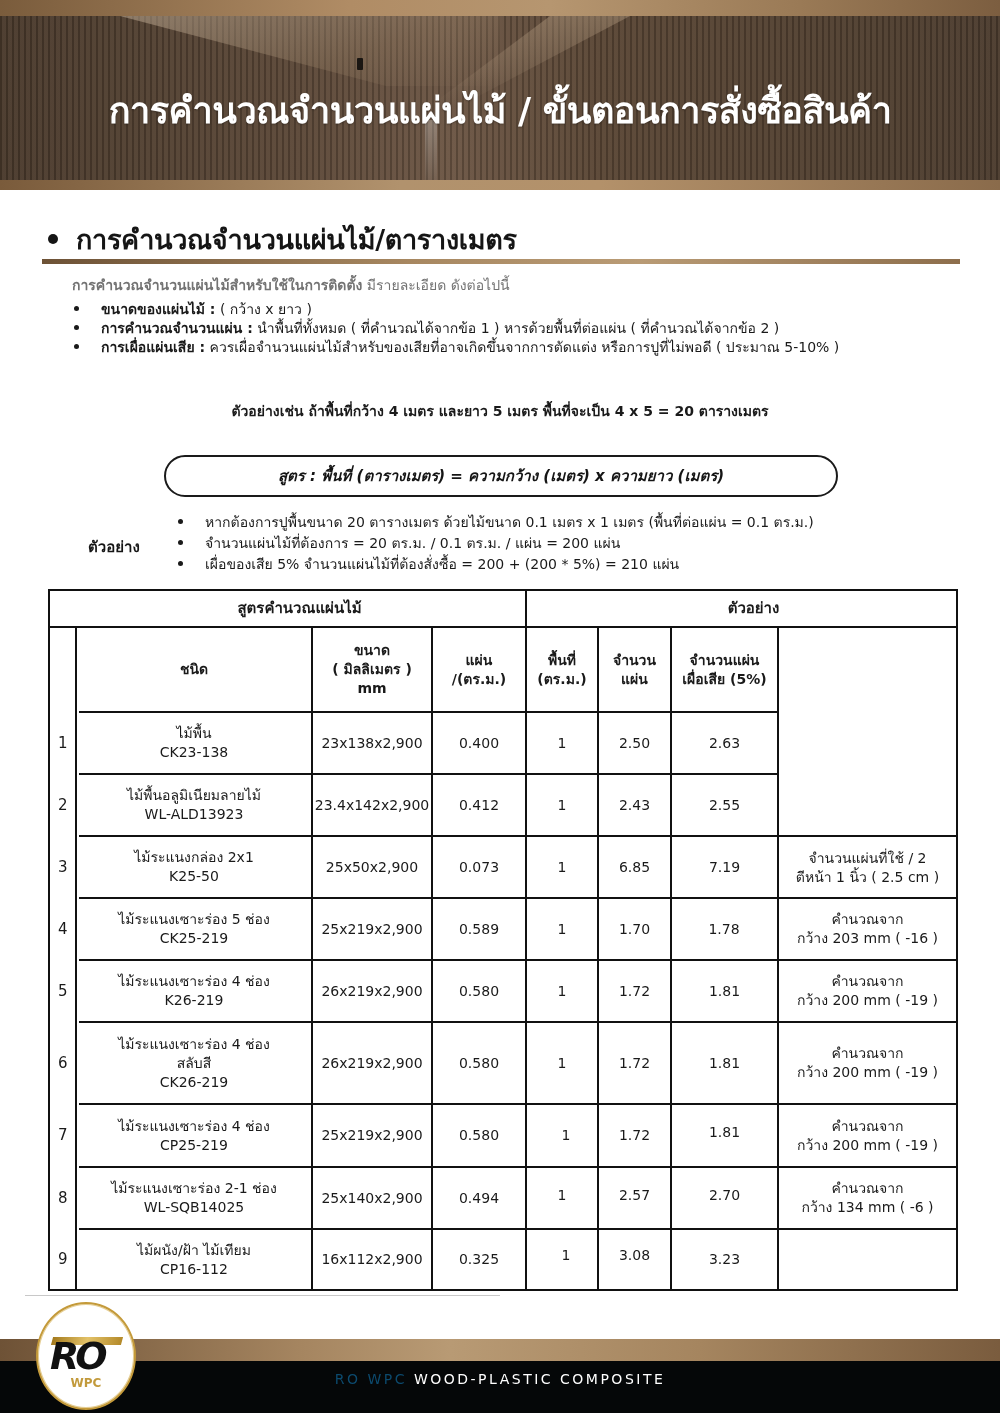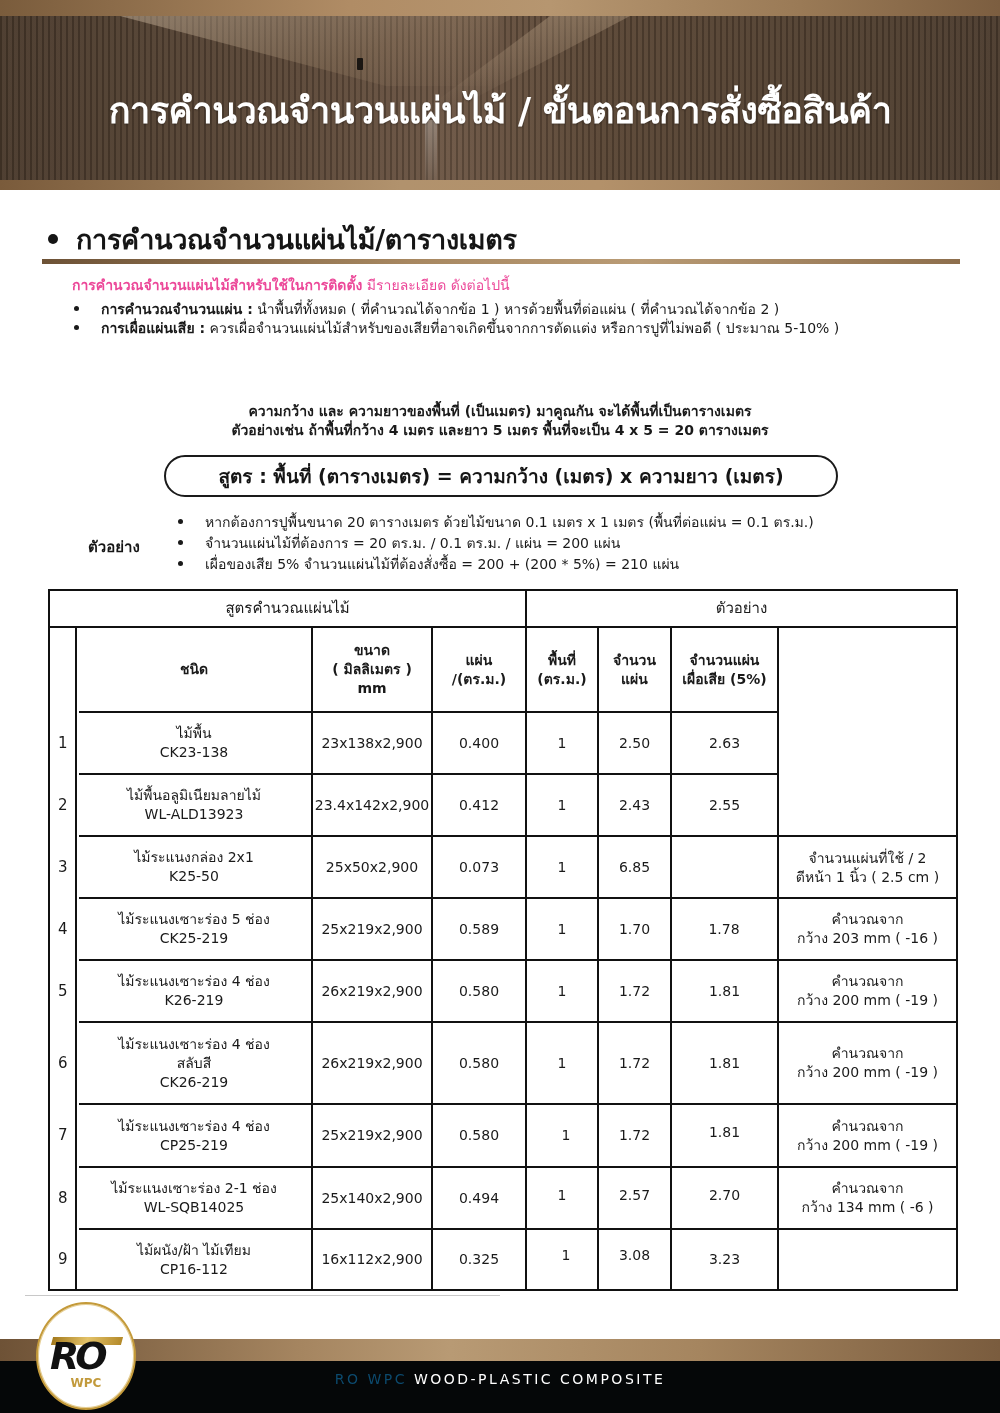--- a/index.html
+++ b/index.html
@@ -29,46 +29,46 @@
     font-family: "DejaVu Sans", sans-serif; font-weight: bold; font-size: 36px; color: #ffffff;
     letter-spacing: -0.5px; text-shadow: 0 1px 2px rgba(0,0,0,0.3); }
 
   
   .section-heading { position: absolute; left: 48px; top: 218px; font-weight: bold; font-size: 27px; color: #151515; letter-spacing: -0.3px; }
   .section-heading .bullet { display: inline-block; width: 10px; height: 10px; border-radius: 50%; background: #151515; margin-right: 18px; vertical-align: middle; position: relative; top: -3px; }
   .section-rule { position: absolute; left: 42px; top: 259px; width: 918px; height: 5px;
     background: linear-gradient(90deg, #6d5236 0%, #a78760 40%, #b99b75 65%, #8d6e4c 100%); }
 
   
-  .intro { position: absolute; left: 72px; top: 274px; font-size: 14px; color: #ec4899; }
+  .intro { position: absolute; left: 72px; top: 274px; font-size: 14px; color: #737373; }
   .intro b { font-weight: bold; }
   .def-list { position: absolute; left: 72px; top: 300px; width: 900px; list-style: none; }
   .def-list li { font-size: 14px; line-height: 19px; color: #1a1a1a; white-space: nowrap; }
   .def-list li .dot { display: inline-block; width: 5px; height: 5px; border-radius: 50%; background: #1a1a1a; margin: 0 22px 3px 2px; vertical-align: middle; }
   .def-list li b { font-weight: bold; }
 
   .explain { position: absolute; left: 0; top: 402px; width: 1000px; text-align: center; font-weight: bold; font-size: 14px; line-height: 19px; color: #1a1a1a; }
 
   .formula { position: absolute; left: 164px; top: 455px; width: 674px; height: 42px; border: 2px solid #1a1a1a; border-radius: 21px;
-    text-align: center; font-weight: bold; font-size: 19px; line-height: 38px; color: #151515; }
+    text-align: center; font-weight: bold; font-size: 15px; line-height: 38px; color: #151515; font-style: italic; }
 
   
   .example-label { position: absolute; left: 88px; top: 535px; font-weight: bold; font-size: 15px; color: #151515; }
   .example-list { position: absolute; left: 178px; top: 512px; list-style: none; }
   .example-list li { font-size: 14px; line-height: 21px; color: #1a1a1a; white-space: nowrap; }
   .example-list li .dot { display: inline-block; width: 5px; height: 5px; border-radius: 50%; background: #1a1a1a; margin: 0 22px 3px 0; vertical-align: middle; }
 
   
   .tbl { position: absolute; left: 0; top: 0; width: 1000px; height: 1413px; pointer-events: none; }
   .tbl * { pointer-events: auto; }
   .hl, .vl { position: absolute; background: #111; }
   .cell { position: absolute; display: flex; align-items: center; justify-content: center; text-align: center;
     font-size: 14px; line-height: 19px; color: #1a1a1a; }
   .cell.hdr { font-weight: bold; font-size: 14px; }
-  .cell.grp { font-weight: normal; font-size: 15px; }
+  .cell.grp { font-weight: bold; font-size: 15px; margin-left: 12px; }
   .cell.num { justify-content: flex-start; padding-left: 8px; font-size: 15px; }
   .cell .stack { display: flex; flex-direction: column; align-items: center; }
 
   
   .footer-rule { position: absolute; left: 25px; top: 1295px; width: 475px; height: 1px; background: #c8c8c8; }
   .footer-band { position: absolute; left: 0; top: 1339px; width: 1000px; height: 22px;
     background: linear-gradient(90deg, #6e5236 0%, #a58560 30%, #b89a74 45%, #a5855f 70%, #7a5c3e 100%); }
   .footer-black { position: absolute; left: 0; top: 1361px; width: 1000px; height: 52px; background: #050708; }
   .footer-text-wrap { position: absolute; left: 0; top: 1342px; width: 1000px; height: 18px; }
 
@@ -91,26 +91,26 @@
   <div class="banner-bottom-band"></div>
   <h1 class="banner-title">การคำนวณจำนวนแผ่นไม้ / ขั้นตอนการสั่งซื้อสินค้า</h1>
 </div>
 
 <h2 class="section-heading"><span class="bullet"></span><span>การคำนวณจำนวนแผ่นไม้/ตารางเมตร</span></h2>
 <div class="section-rule"></div>
 
 <p class="intro"><b>การคำนวณจำนวนแผ่นไม้สำหรับใช้ในการติดตั้ง</b><span> มีรายละเอียด ดังต่อไปนี้</span></p>
 
 <ul class="def-list">
+  <li><span class="dot"></span><b>ขนาดของแผ่นไม้ :</b><span>  ( กว้าง x ยาว )</span></li>
   <li><span class="dot"></span><b>การคำนวณจำนวนแผ่น :</b><span> นำพื้นที่ทั้งหมด ( ที่คำนวณได้จากข้อ 1 ) หารด้วยพื้นที่ต่อแผ่น ( ที่คำนวณได้จากข้อ 2 )</span></li>
   <li><span class="dot"></span><b>การเผื่อแผ่นเสีย :</b><span> ควรเผื่อจำนวนแผ่นไม้สำหรับของเสียที่อาจเกิดขึ้นจากการตัดแต่ง หรือการปูที่ไม่พอดี ( ประมาณ 5-10% )</span></li>
 </ul>
 
 <div class="explain">
-  <div>ความกว้าง และ ความยาวของพื้นที่ (เป็นเมตร) มาคูณกัน จะได้พื้นที่เป็นตารางเมตร</div>
   <div>ตัวอย่างเช่น ถ้าพื้นที่กว้าง 4 เมตร และยาว 5 เมตร พื้นที่จะเป็น 4 x 5 = 20 ตารางเมตร</div>
 </div>
 
 <div class="formula">สูตร : พื้นที่ (ตารางเมตร) = ความกว้าง (เมตร) x ความยาว (เมตร)</div>
 
 <div class="example-label">ตัวอย่าง</div>
 <ul class="example-list">
   <li><span class="dot"></span><span>หากต้องการปูพื้นขนาด 20 ตารางเมตร ด้วยไม้ขนาด 0.1 เมตร x 1 เมตร (พื้นที่ต่อแผ่น = 0.1 ตร.ม.)</span></li>
   <li><span class="dot"></span><span>จำนวนแผ่นไม้ที่ต้องการ = 20 ตร.ม. / 0.1 ตร.ม. / แผ่น = 200 แผ่น</span></li>
   <li><span class="dot"></span><span>เผื่อของเสีย 5% จำนวนแผ่นไม้ที่ต้องสั่งซื้อ = 200 + (200 * 5%) = 210 แผ่น</span></li>
@@ -211,20 +211,21 @@
   <div class="cell" style="left:77px;top:837px;width:234px;height:60px">
       <div class="stack">
         <span>ไม้ระแนงกล่อง 2x1</span>
         <span>K25-50</span>
       </div>
     </div>
   <div class="cell" style="left:313px;top:837px;width:118px;height:60px">25x50x2,900</div>
   <div class="cell" style="left:433px;top:837px;width:92px;height:60px">0.073</div>
   <div class="cell" style="left:527px;top:837px;width:70px;height:60px">1</div>
   <div class="cell" style="left:599px;top:837px;width:71px;height:60px">6.85</div>
+  <div class="cell" style="left:672px;top:837px;width:105px;height:60px">7.19</div>
   <div class="cell" style="left:779px;top:832px;width:177px;height:72px">
       <div class="stack">
         <span>จำนวนแผ่นที่ใช้ / 2</span>
         <span>ตีหน้า 1 นิ้ว ( 2.5 cm )</span>
       </div>
     </div>
 
   <div class="cell num" style="left:50px;top:899px;width:25px;height:60px">4</div>
   <div class="cell" style="left:77px;top:899px;width:234px;height:60px">
       <div class="stack">

